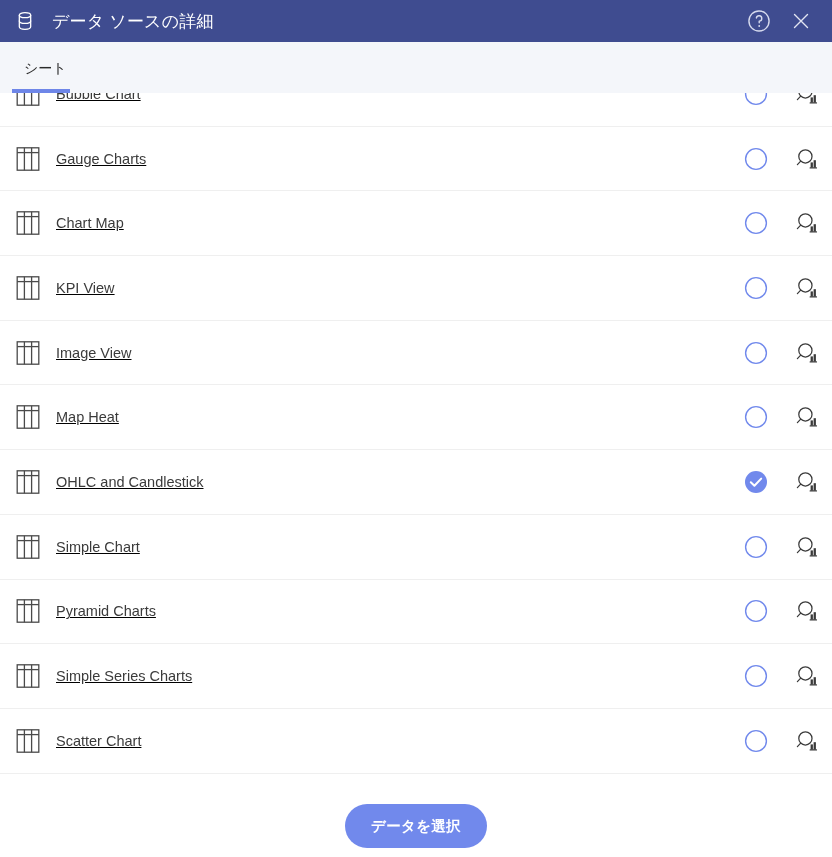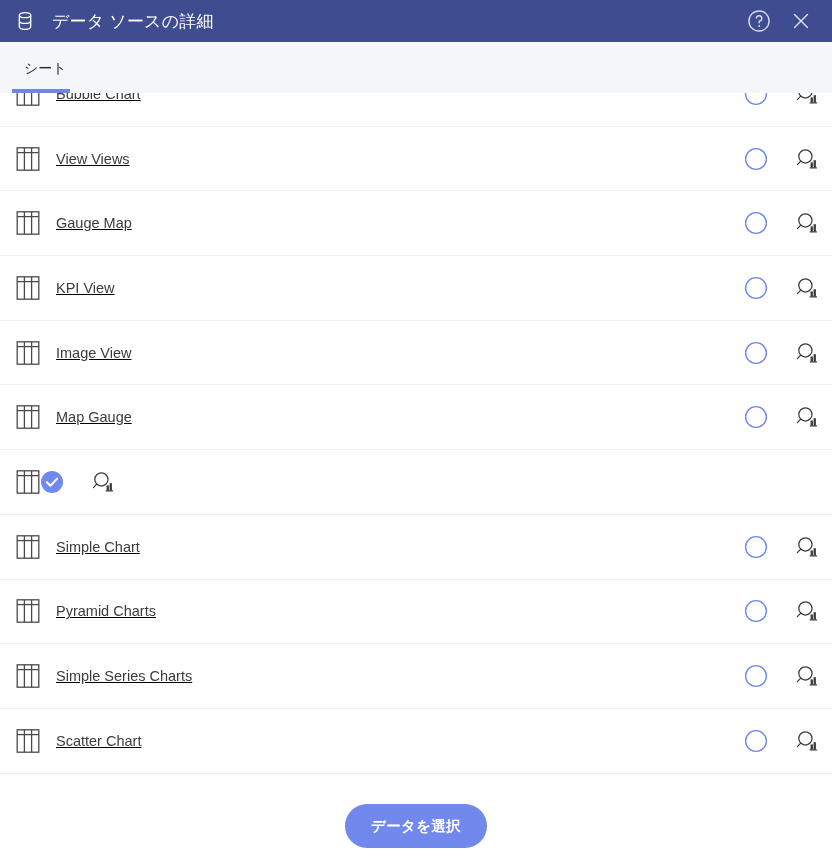--- a/index.html
+++ b/index.html
@@ -229,45 +229,45 @@
     </span>
   </div>
         <div class="row">
     <span>
       <svg class="table-icon" viewBox="0 0 24 26" fill="none" stroke="#4a4a4a" stroke-width="1.3">
         <rect x="1.2" y="1.8" width="21.6" height="22.4"></rect>
         <path d="M1.2 6.6 H22.8"></path>
         <path d="M8.4 1.8 V24.2 M15.6 1.8 V24.2"></path>
       </svg>
     </span>
-    <span class="label">View Views</span>
-    <span class="radio"><svg width="24" height="24" viewBox="0 0 24 24" fill="none">
-              <circle cx="12" cy="12" r="10.4" stroke="#7189EC" stroke-width="1.4"></circle>
-            </svg></span>
-    <span class="preview">
-      <svg width="26" height="26" viewBox="0 0 26 26" fill="none" stroke="#3a3a3a" stroke-width="1.25" stroke-linecap="round">
-        <circle cx="11.4" cy="10.4" r="6.6"></circle>
-        <path d="M6.7 15.1 L3.4 18.6"></path>
-        <g stroke="none" fill="#3a3a3a">
-          <rect x="16.6" y="16.4" width="2.3" height="5.2"></rect>
-          <rect x="19.6" y="14.2" width="2.3" height="7.4"></rect>
-        </g>
-        <path d="M16.1 21.9 H22.5" stroke="#3a3a3a" stroke-width="1.1"></path>
-      </svg>
-    </span>
-  </div>
-        <div class="row">
-    <span>
-      <svg class="table-icon" viewBox="0 0 24 26" fill="none" stroke="#4a4a4a" stroke-width="1.3">
-        <rect x="1.2" y="1.8" width="21.6" height="22.4"></rect>
-        <path d="M1.2 6.6 H22.8"></path>
-        <path d="M8.4 1.8 V24.2 M15.6 1.8 V24.2"></path>
-      </svg>
-    </span>
-    <span class="label">Gauge Map</span>
+    <span class="label">Gauge Charts</span>
+    <span class="radio"><svg width="24" height="24" viewBox="0 0 24 24" fill="none">
+              <circle cx="12" cy="12" r="10.4" stroke="#7189EC" stroke-width="1.4"></circle>
+            </svg></span>
+    <span class="preview">
+      <svg width="26" height="26" viewBox="0 0 26 26" fill="none" stroke="#3a3a3a" stroke-width="1.25" stroke-linecap="round">
+        <circle cx="11.4" cy="10.4" r="6.6"></circle>
+        <path d="M6.7 15.1 L3.4 18.6"></path>
+        <g stroke="none" fill="#3a3a3a">
+          <rect x="16.6" y="16.4" width="2.3" height="5.2"></rect>
+          <rect x="19.6" y="14.2" width="2.3" height="7.4"></rect>
+        </g>
+        <path d="M16.1 21.9 H22.5" stroke="#3a3a3a" stroke-width="1.1"></path>
+      </svg>
+    </span>
+  </div>
+        <div class="row">
+    <span>
+      <svg class="table-icon" viewBox="0 0 24 26" fill="none" stroke="#4a4a4a" stroke-width="1.3">
+        <rect x="1.2" y="1.8" width="21.6" height="22.4"></rect>
+        <path d="M1.2 6.6 H22.8"></path>
+        <path d="M8.4 1.8 V24.2 M15.6 1.8 V24.2"></path>
+      </svg>
+    </span>
+    <span class="label">Chart Map</span>
     <span class="radio"><svg width="24" height="24" viewBox="0 0 24 24" fill="none">
               <circle cx="12" cy="12" r="10.4" stroke="#7189EC" stroke-width="1.4"></circle>
             </svg></span>
     <span class="preview">
       <svg width="26" height="26" viewBox="0 0 26 26" fill="none" stroke="#3a3a3a" stroke-width="1.25" stroke-linecap="round">
         <circle cx="11.4" cy="10.4" r="6.6"></circle>
         <path d="M6.7 15.1 L3.4 18.6"></path>
         <g stroke="none" fill="#3a3a3a">
           <rect x="16.6" y="16.4" width="2.3" height="5.2"></rect>
           <rect x="19.6" y="14.2" width="2.3" height="7.4"></rect>
@@ -325,44 +325,45 @@
     </span>
   </div>
         <div class="row">
     <span>
       <svg class="table-icon" viewBox="0 0 24 26" fill="none" stroke="#4a4a4a" stroke-width="1.3">
         <rect x="1.2" y="1.8" width="21.6" height="22.4"></rect>
         <path d="M1.2 6.6 H22.8"></path>
         <path d="M8.4 1.8 V24.2 M15.6 1.8 V24.2"></path>
       </svg>
     </span>
-    <span class="label">Map Gauge</span>
-    <span class="radio"><svg width="24" height="24" viewBox="0 0 24 24" fill="none">
-              <circle cx="12" cy="12" r="10.4" stroke="#7189EC" stroke-width="1.4"></circle>
-            </svg></span>
-    <span class="preview">
-      <svg width="26" height="26" viewBox="0 0 26 26" fill="none" stroke="#3a3a3a" stroke-width="1.25" stroke-linecap="round">
-        <circle cx="11.4" cy="10.4" r="6.6"></circle>
-        <path d="M6.7 15.1 L3.4 18.6"></path>
-        <g stroke="none" fill="#3a3a3a">
-          <rect x="16.6" y="16.4" width="2.3" height="5.2"></rect>
-          <rect x="19.6" y="14.2" width="2.3" height="7.4"></rect>
-        </g>
-        <path d="M16.1 21.9 H22.5" stroke="#3a3a3a" stroke-width="1.1"></path>
-      </svg>
-    </span>
-  </div>
-        <div class="row">
-    <span>
-      <svg class="table-icon" viewBox="0 0 24 26" fill="none" stroke="#4a4a4a" stroke-width="1.3">
-        <rect x="1.2" y="1.8" width="21.6" height="22.4"></rect>
-        <path d="M1.2 6.6 H22.8"></path>
-        <path d="M8.4 1.8 V24.2 M15.6 1.8 V24.2"></path>
-      </svg>
-    </span>
+    <span class="label">Map Heat</span>
+    <span class="radio"><svg width="24" height="24" viewBox="0 0 24 24" fill="none">
+              <circle cx="12" cy="12" r="10.4" stroke="#7189EC" stroke-width="1.4"></circle>
+            </svg></span>
+    <span class="preview">
+      <svg width="26" height="26" viewBox="0 0 26 26" fill="none" stroke="#3a3a3a" stroke-width="1.25" stroke-linecap="round">
+        <circle cx="11.4" cy="10.4" r="6.6"></circle>
+        <path d="M6.7 15.1 L3.4 18.6"></path>
+        <g stroke="none" fill="#3a3a3a">
+          <rect x="16.6" y="16.4" width="2.3" height="5.2"></rect>
+          <rect x="19.6" y="14.2" width="2.3" height="7.4"></rect>
+        </g>
+        <path d="M16.1 21.9 H22.5" stroke="#3a3a3a" stroke-width="1.1"></path>
+      </svg>
+    </span>
+  </div>
+        <div class="row">
+    <span>
+      <svg class="table-icon" viewBox="0 0 24 26" fill="none" stroke="#4a4a4a" stroke-width="1.3">
+        <rect x="1.2" y="1.8" width="21.6" height="22.4"></rect>
+        <path d="M1.2 6.6 H22.8"></path>
+        <path d="M8.4 1.8 V24.2 M15.6 1.8 V24.2"></path>
+      </svg>
+    </span>
+    <span class="label">OHLC and Candlestick</span>
     <span class="radio"><svg width="24" height="24" viewBox="0 0 24 24" fill="none">
               <circle cx="12" cy="12" r="11" fill="#7189EC"></circle>
               <path d="M6.8 12.2 L10.4 15.7 L17.2 8.6" stroke="#ffffff" stroke-width="2" stroke-linecap="round" stroke-linejoin="round" fill="none"></path>
             </svg></span>
     <span class="preview">
       <svg width="26" height="26" viewBox="0 0 26 26" fill="none" stroke="#3a3a3a" stroke-width="1.25" stroke-linecap="round">
         <circle cx="11.4" cy="10.4" r="6.6"></circle>
         <path d="M6.7 15.1 L3.4 18.6"></path>
         <g stroke="none" fill="#3a3a3a">
           <rect x="16.6" y="16.4" width="2.3" height="5.2"></rect>

